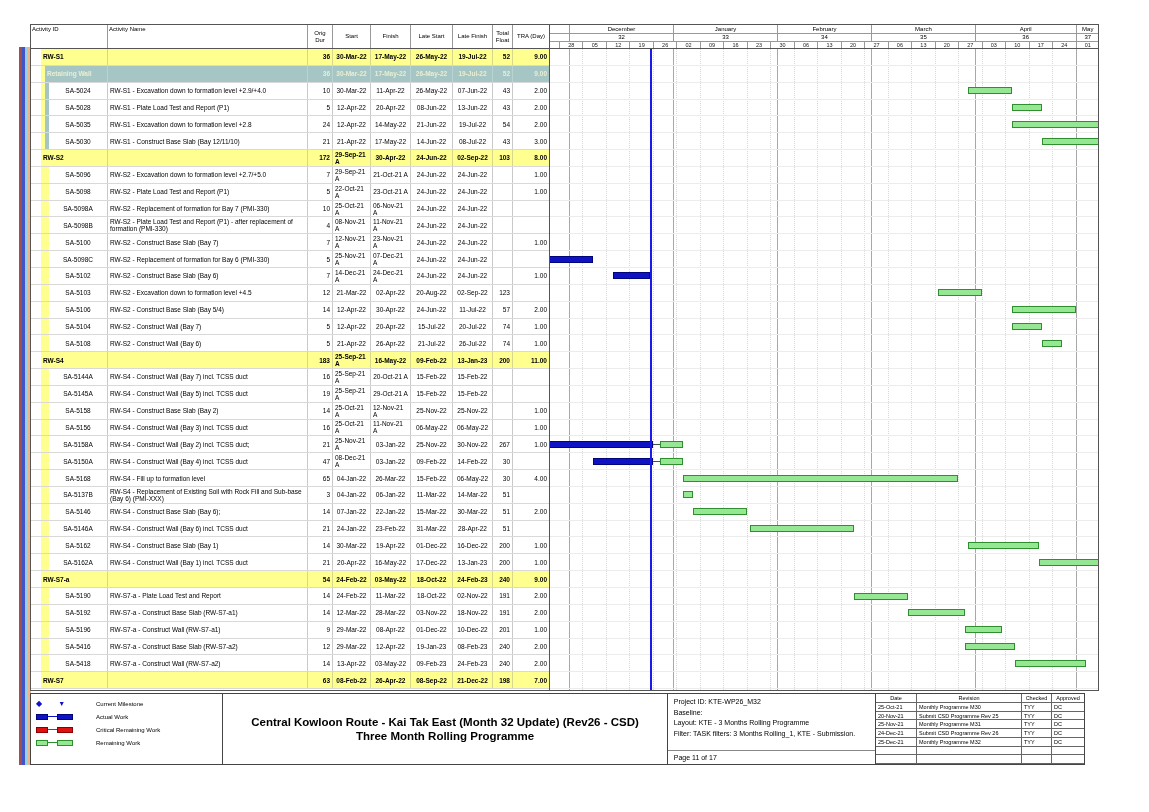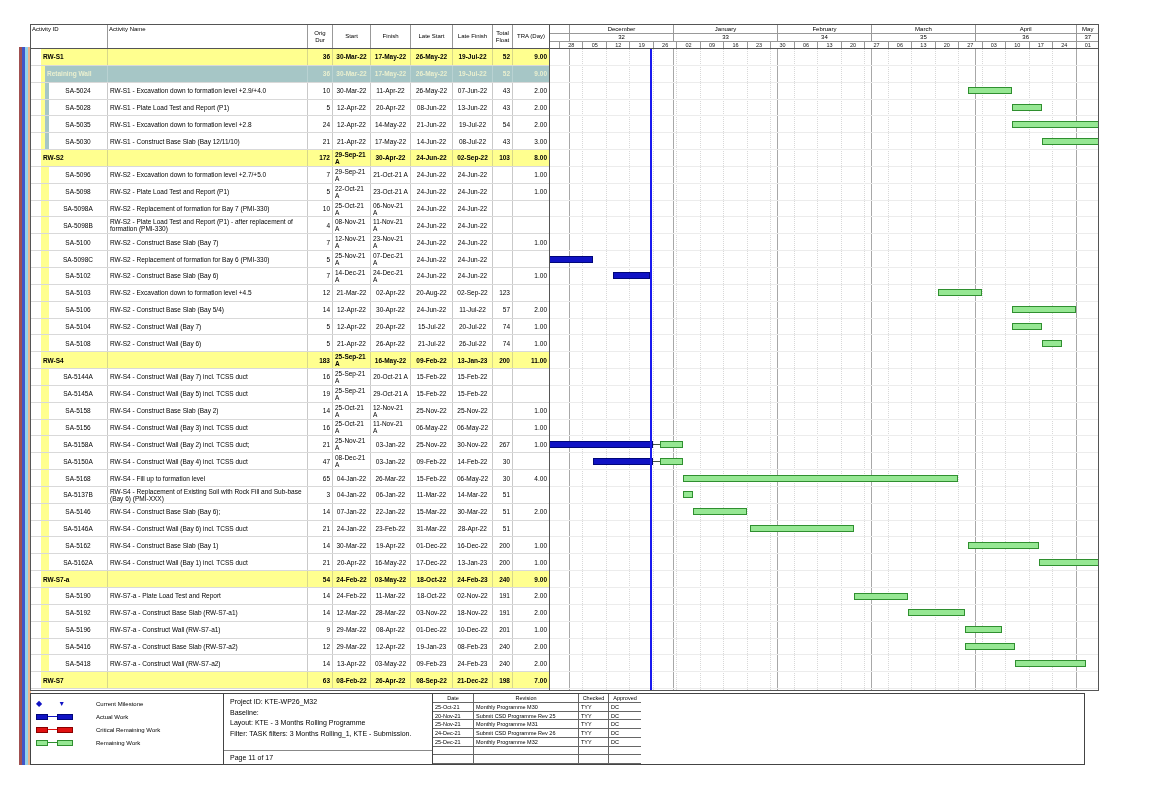--- a/index.html
+++ b/index.html
@@ -858,20 +858,24 @@
       </div>
       <div class="legrow">
         <div class="legicon green">
           <div class="lr1"></div>
           <div class="lln"></div>
           <div class="lr2"></div>
         </div>
         <div class="leglabel">Remaining Work</div>
       </div>
     </div>
+  <div id="titleblock">
+    <div class="title1">Central Kowloon Route - Kai Tak East (Month 32 Update) (Rev26 - CSD)</div>
+    <div class="title2">Three Month Rolling Programme</div>
+  </div>
   <div id="projinfo">
     <div class="pline">Project ID: KTE-WP26_M32</div>
       <div class="pline">Baseline:</div>
       <div class="pline">Layout: KTE - 3 Months Rolling Programme</div>
       <div class="pline">Filter: TASK filters: 3 Months Rolling_1, KTE - Submission.</div>
       <div class="pagesep"></div>
     <div id="pagelabel">Page 11 of 17</div>
   </div>
   <div id="revtable">
       <div class="rcell hdr nl">Date</div>

